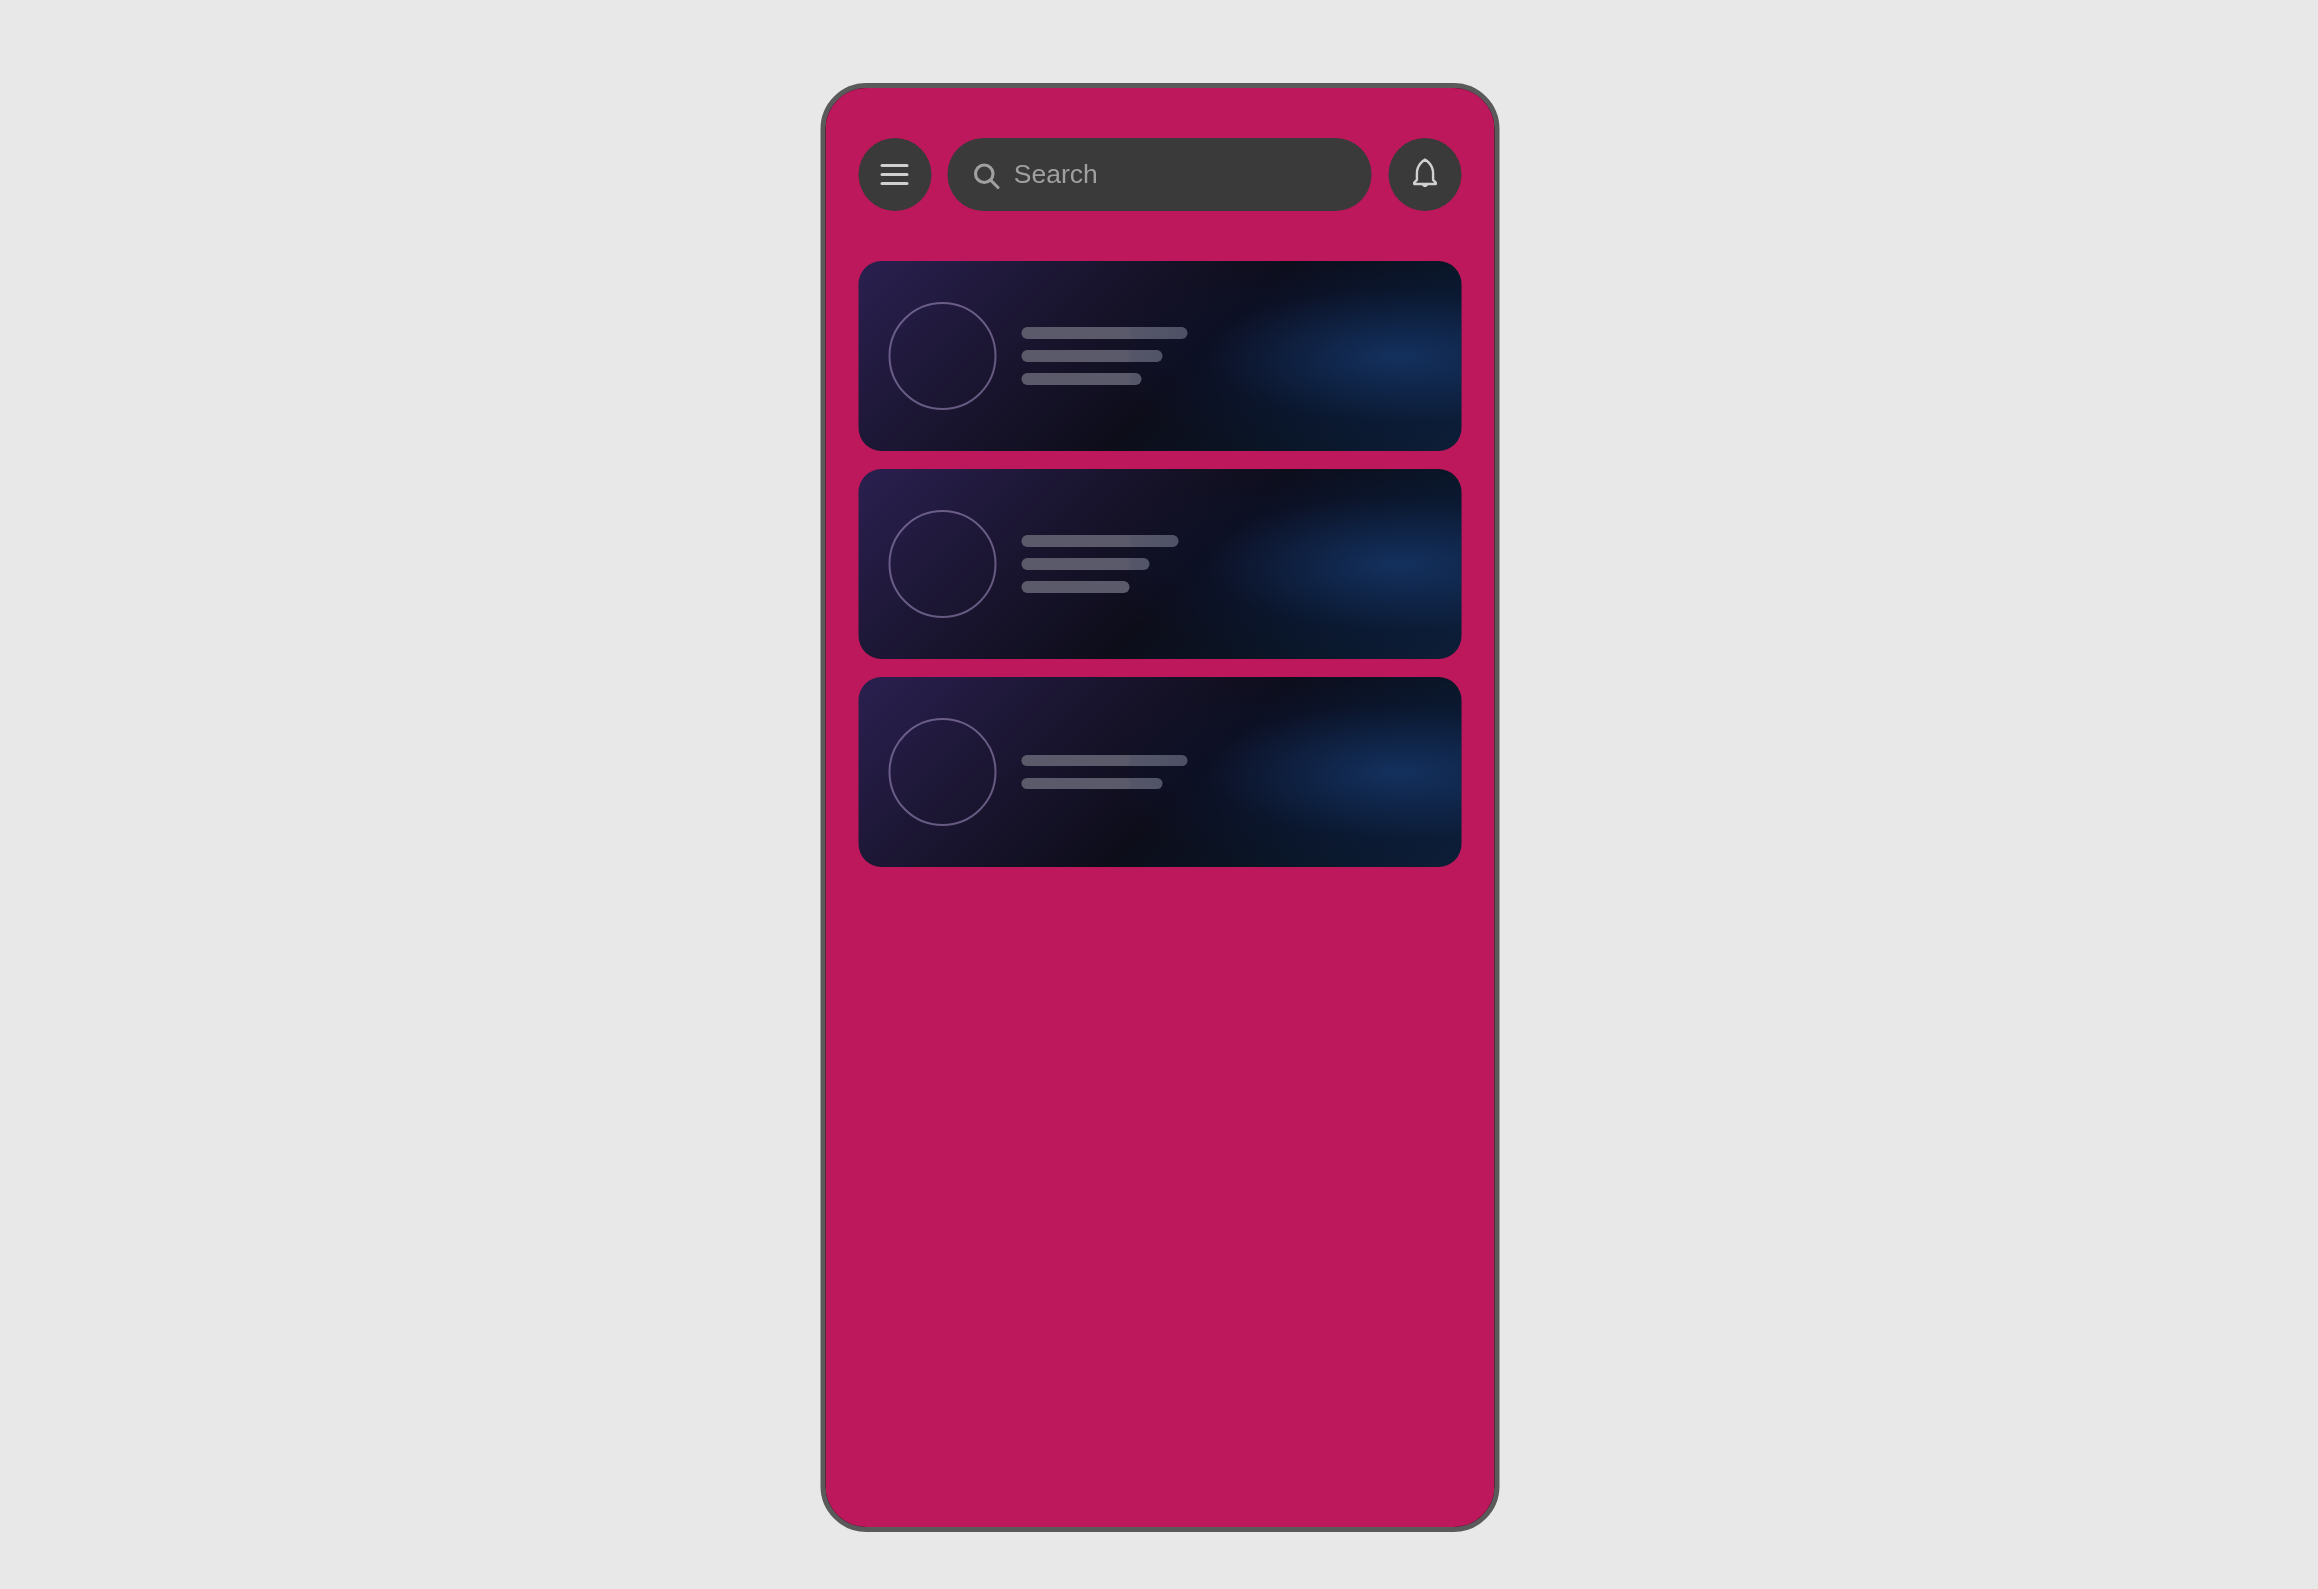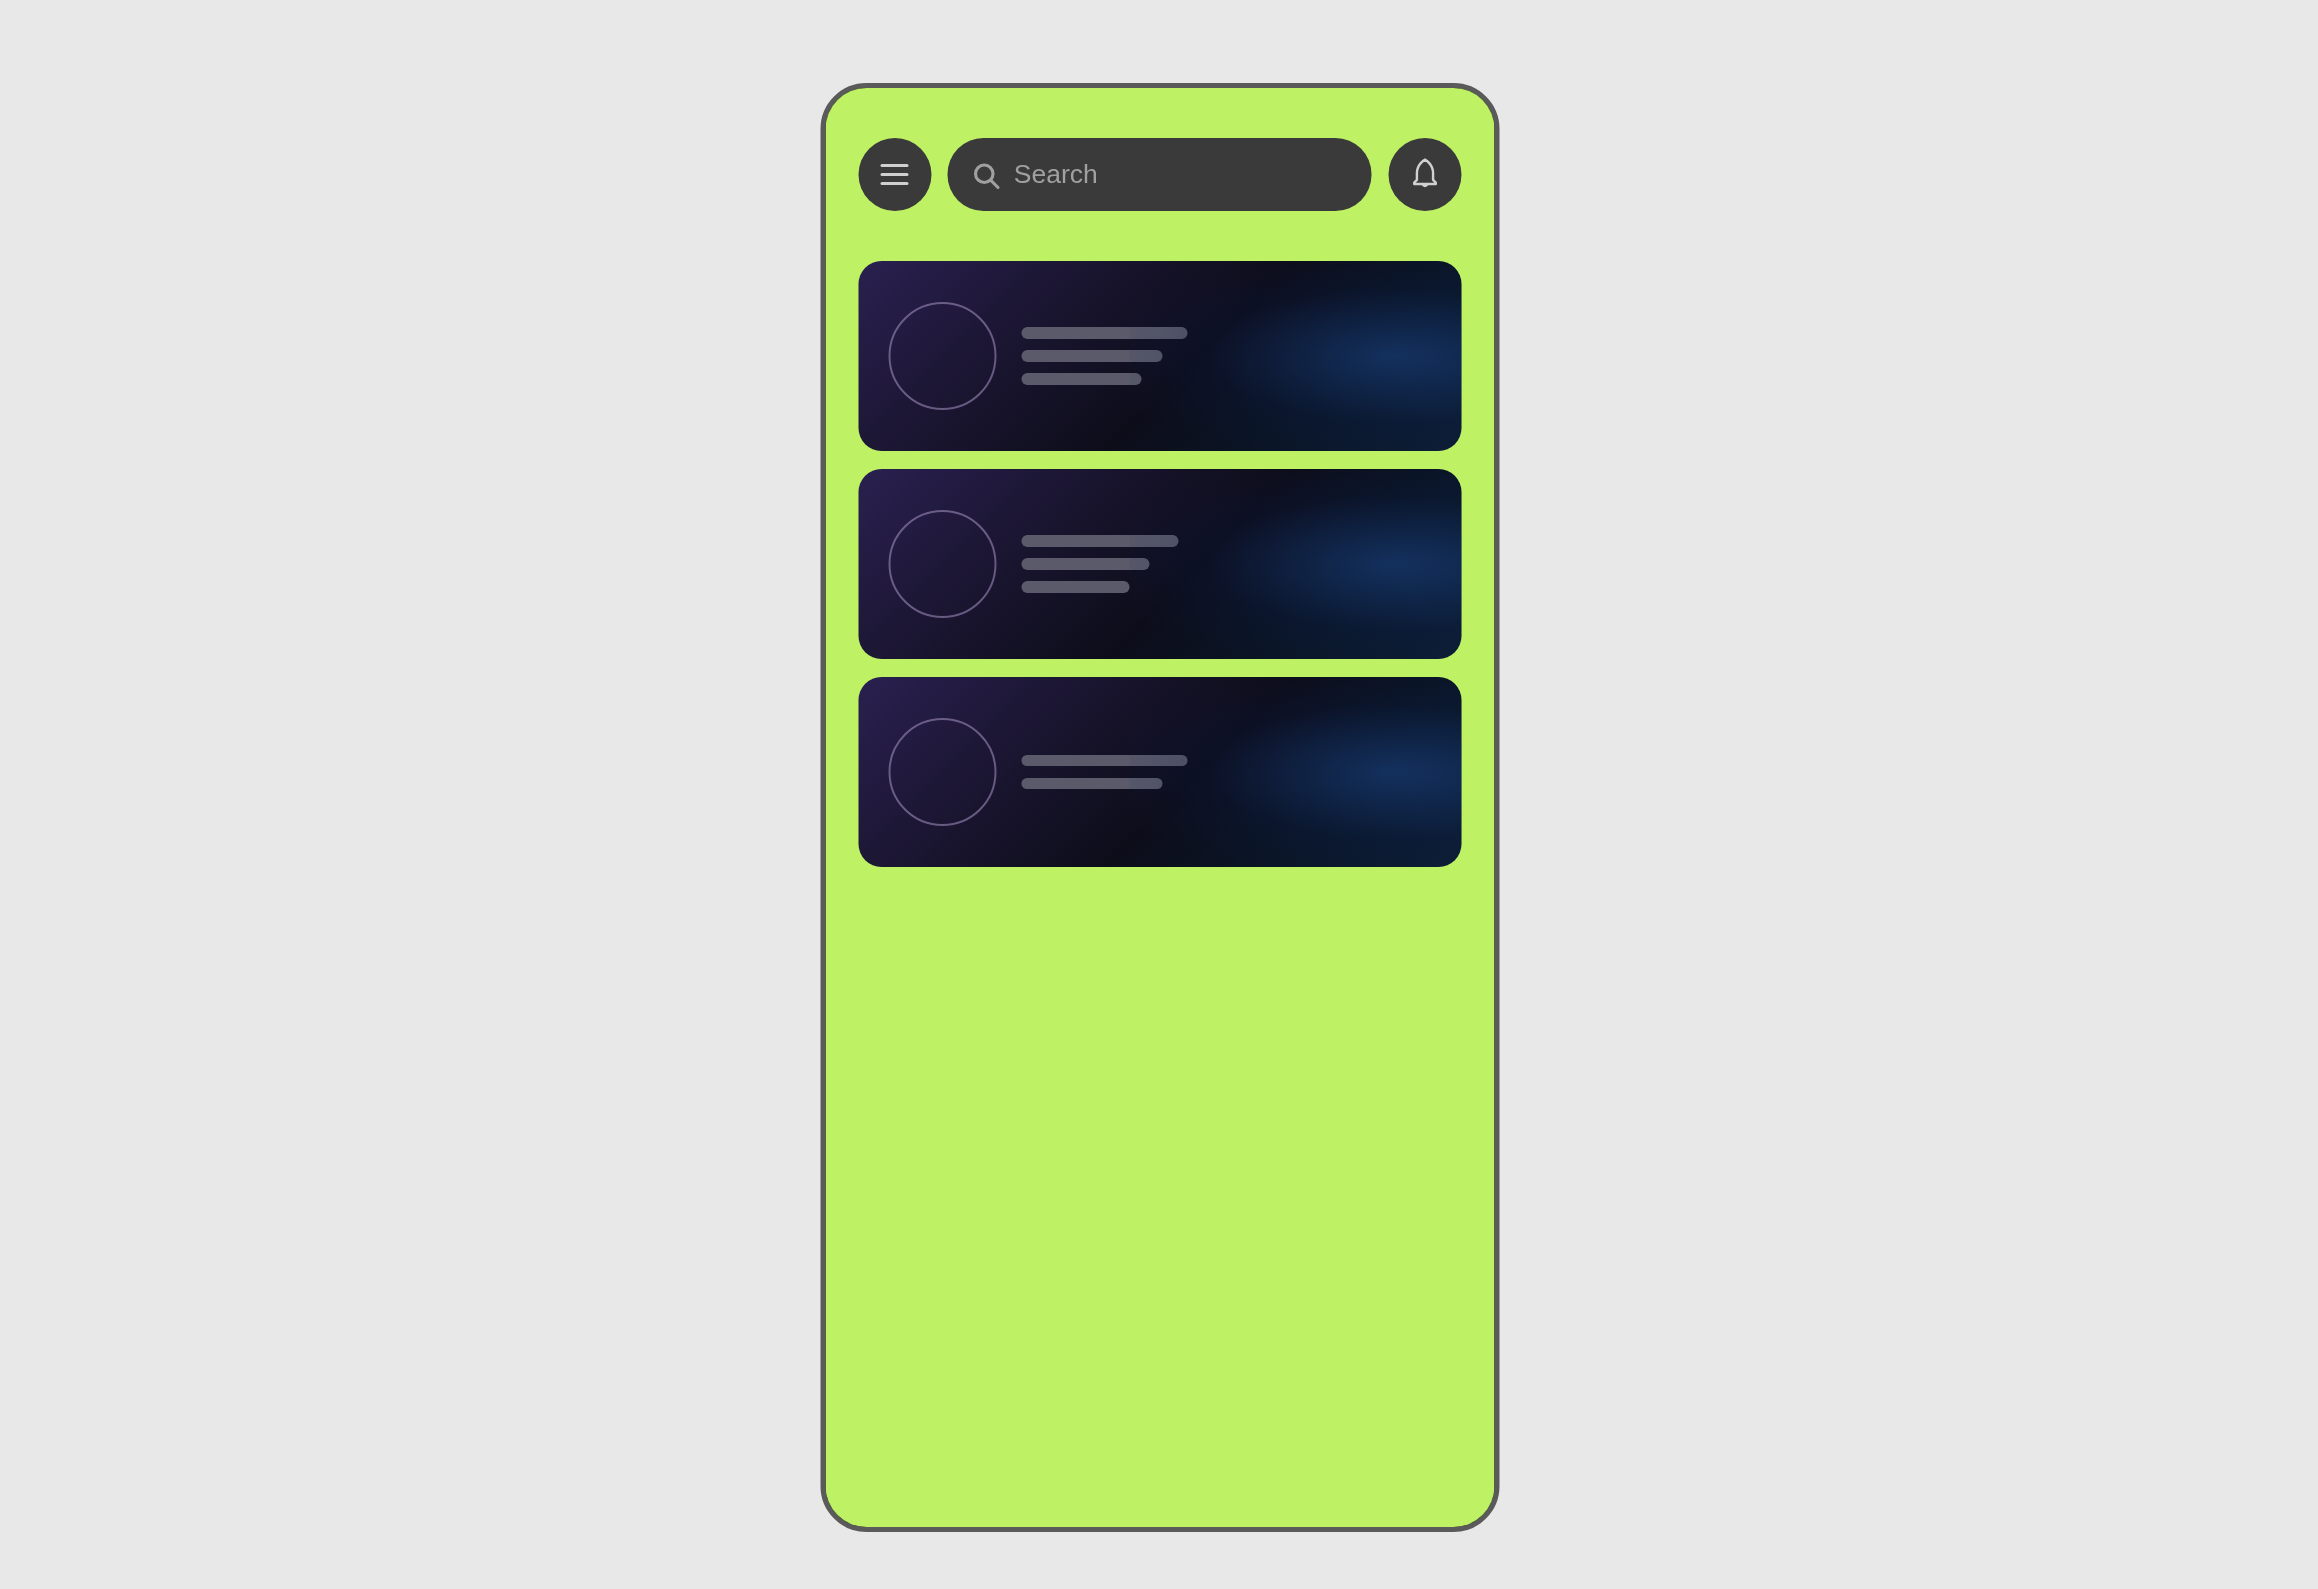--- a/index.html
+++ b/index.html
@@ -38,21 +38,21 @@
       background: #0d0d0d;
       border-radius: 46px;
       border: 5px solid #5a5a5a;
       overflow: hidden;
       box-shadow: inset 0 0 33px rgba(0,0,0,0.8);
     }
 
     .device-screen {
       width: 100%;
       height: 100%;
-      background: #bef264;
+      background: #be185d;
       overflow: hidden;
       position: relative;
     }
 
     
     .header {
       display: flex;
       align-items: center;
       padding: 50px 33px 25px;
       gap: 16.6px;

